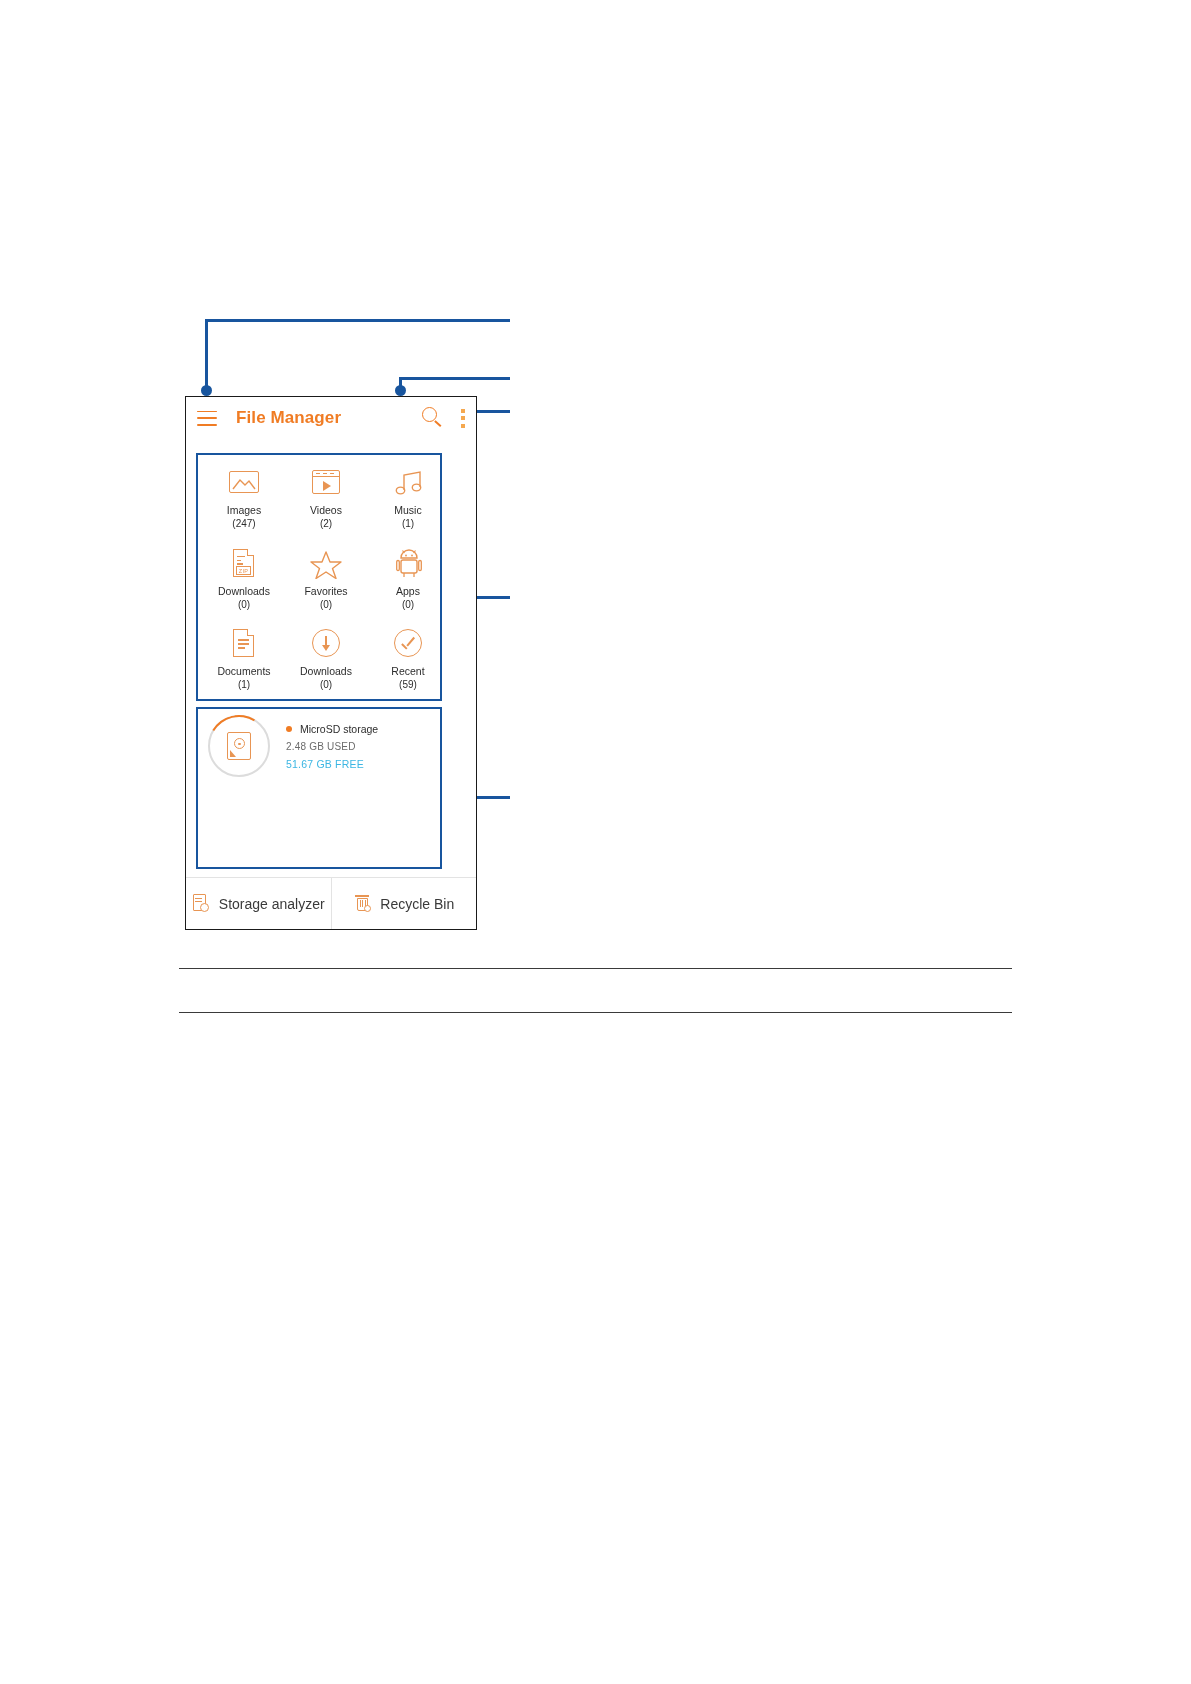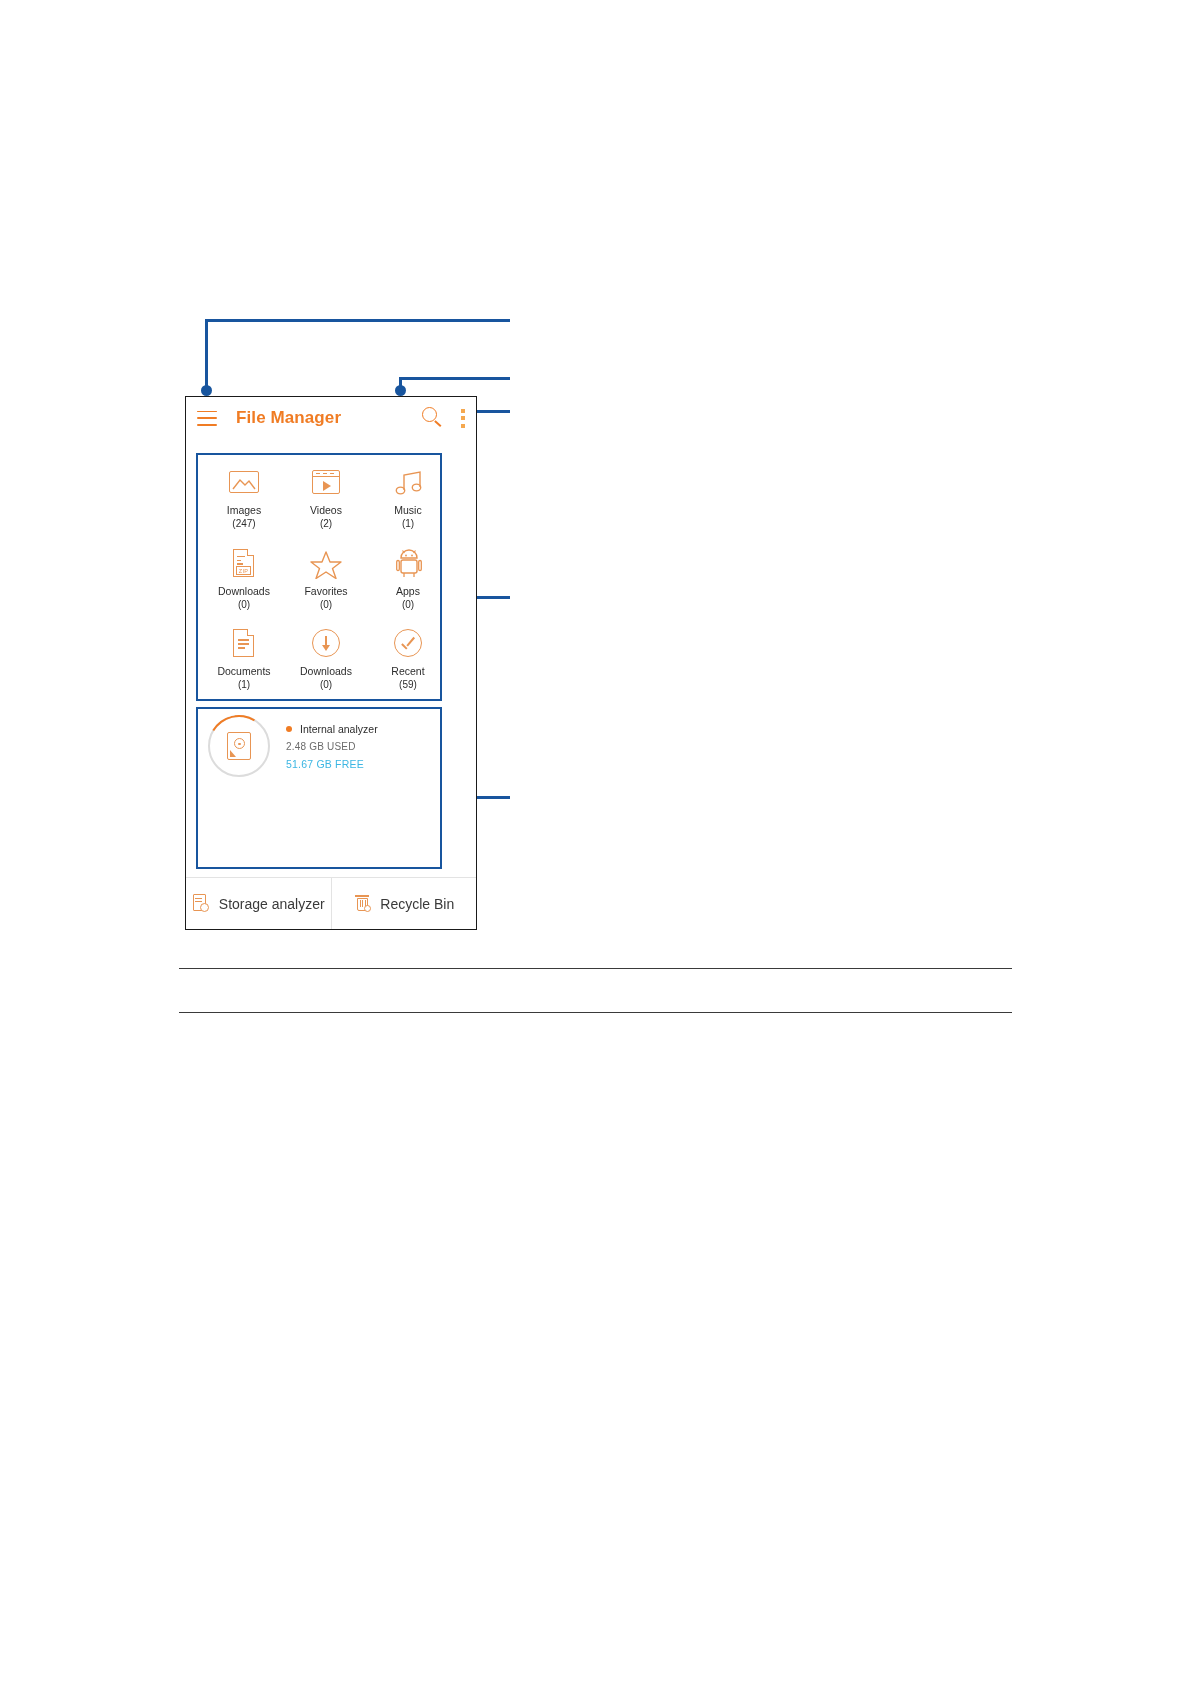--- a/index.html
+++ b/index.html
@@ -349,21 +349,21 @@
         <div class="inner hdd">
           <div class="body"></div>
             <div class="disc"></div>
             <div class="hub"></div>
             <div class="arm"></div>
         </div>
       </div>
       <div class="sinfo">
         <div class="sname">
           <span class="sdot"></span>
-          <span>Internal analyzer</span>
+          <span>MicroSD storage</span>
         </div>
         <div class="sused">2.48 GB USED</div>
         <div class="sfree">51.67 GB FREE</div>
       </div>
     </div>
 
   </div>
 
   <div class="hl" id="hl-grid"></div>
   <div class="hl" id="hl-storage"></div>

